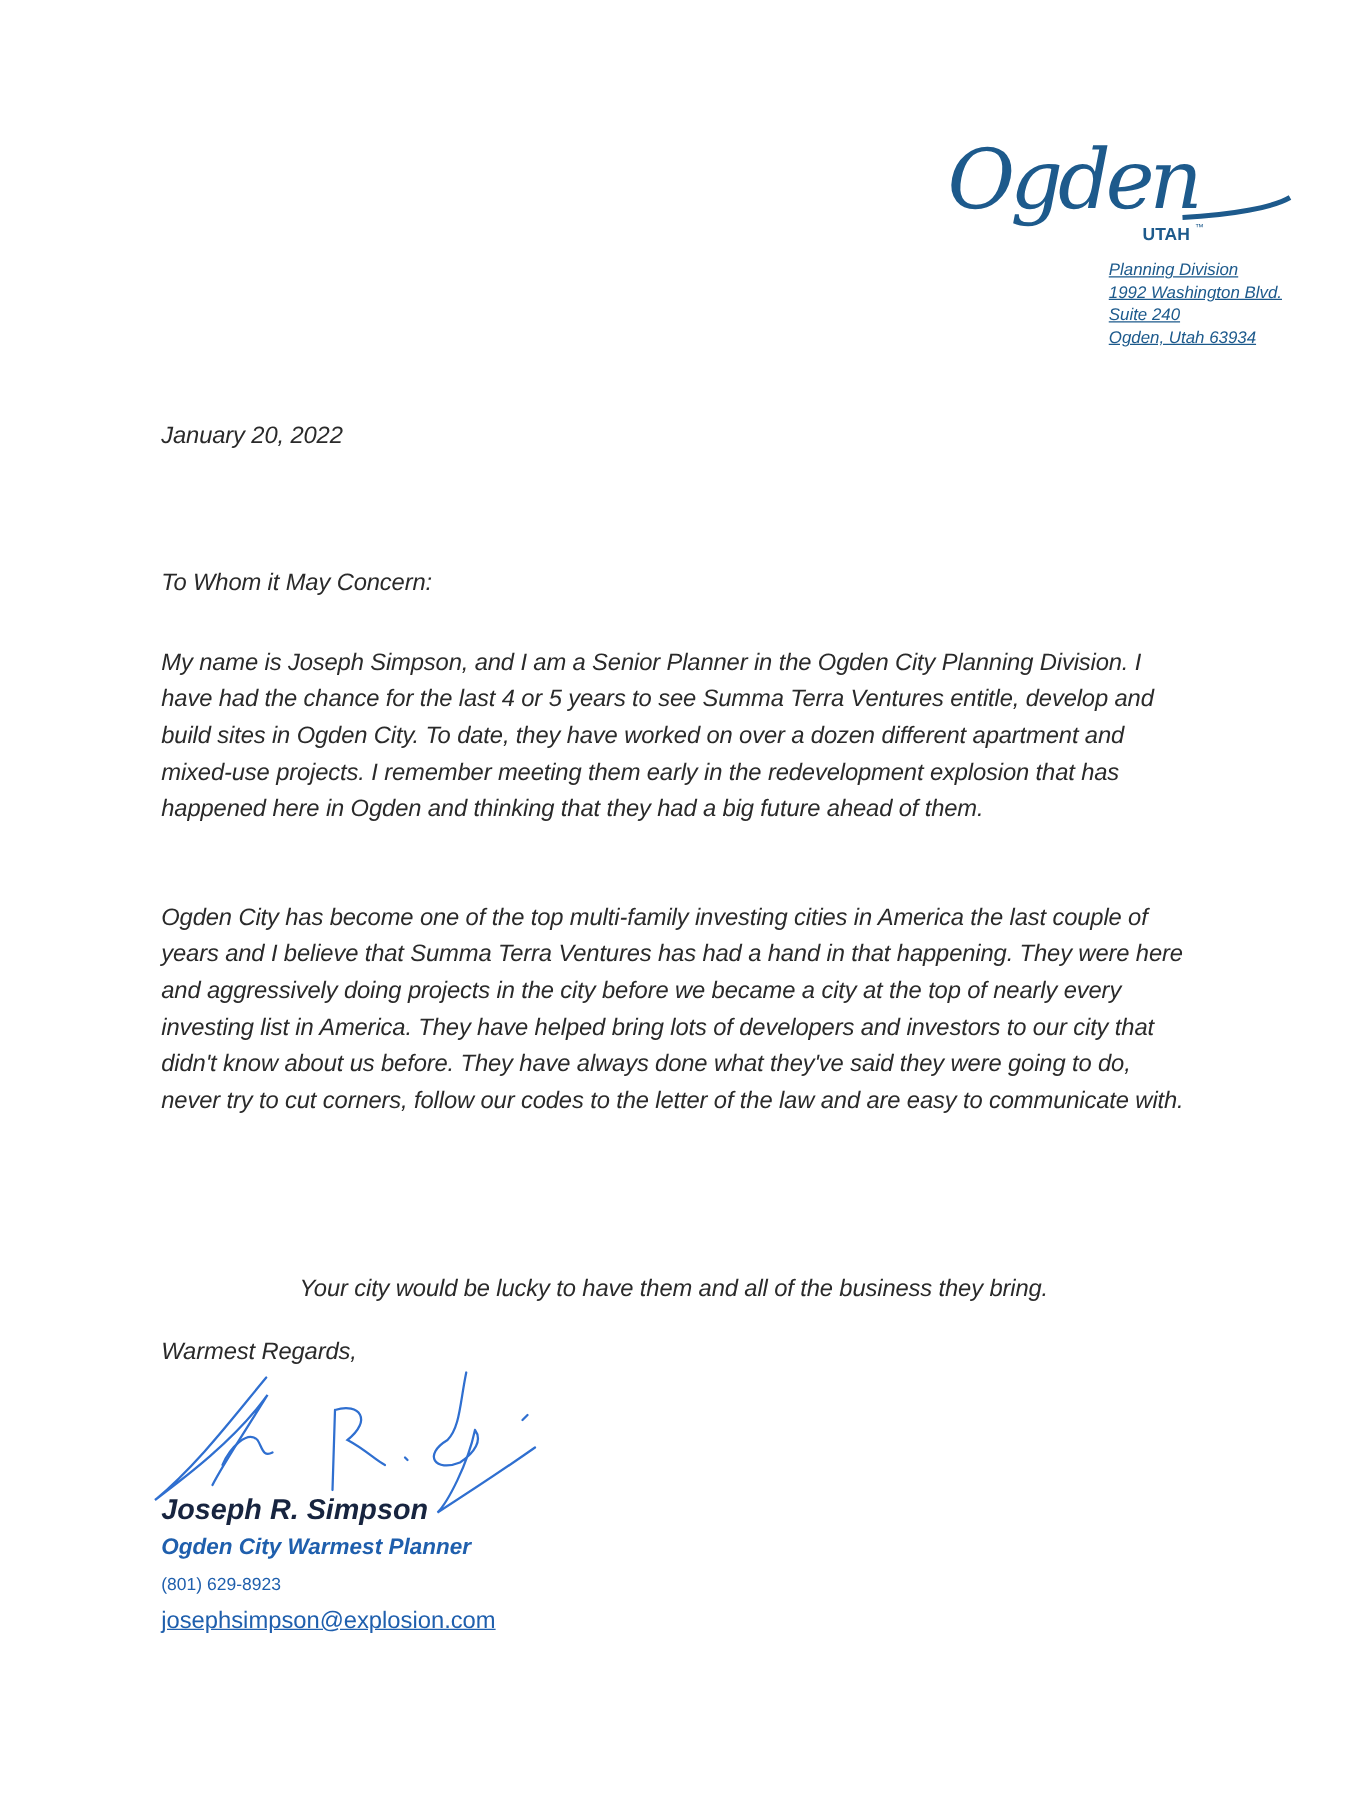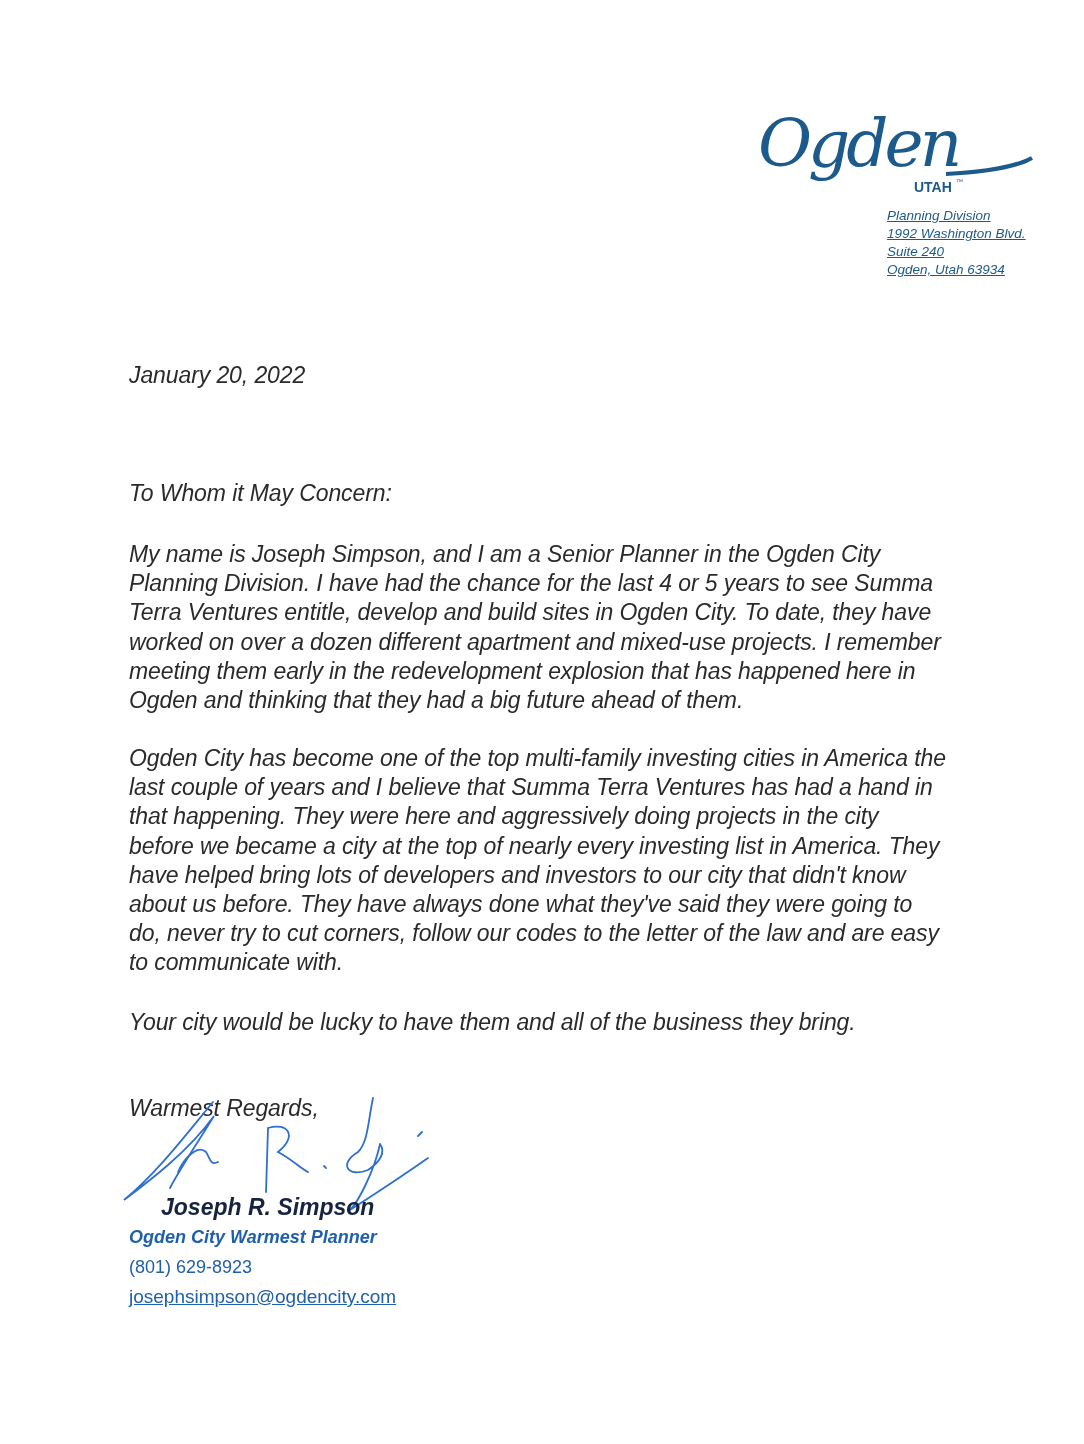--- a/index.html
+++ b/index.html
@@ -3,33 +3,33 @@
 <meta charset="utf-8">
 <style>
   html, body { margin: 0; padding: 0; background: #ffffff; }
   body { width: 1084px; height: 1444px; position: relative; overflow: hidden;
          font-family: "Liberation Sans", sans-serif; }
   .logo { position: absolute; left: 756px; top: 108px; width: 280px; height: 110px; }
   .address { position: absolute; left: 887px; top: 207px; font-style: italic;
              font-size: 13.5px; line-height: 18px; color: #1d5a8c; }
   .address div { white-space: nowrap; text-decoration: underline; }
   .body-text { position: absolute; left: 129px; width: 820px; font-style: italic;
-               font-size: 23px; color: #2a2a2a; letter-spacing: -0.1px; margin-top: 24px; }
+               font-size: 19px; color: #2a2a2a; letter-spacing: -0.1px; }
   .date { top: 338px; }
   .salutation { top: 456px; font-style: italic; }
   .para { line-height: 29.2px; }
   .p1 { top: 516px; }
   .p2 { top: 720px; }
-  .p3 { top: 984px; }
+  .p3 { top: 1017px; text-align: center; }
   .closing { top: 1071px; }
   .signature { position: absolute; left: 118px; top: 1092px; width: 340px; height: 130px; }
   .sig-block { position: absolute; left: 129px; top: 1192px; }
-  .sig-name { font-size: 23px; font-weight: bold; font-style: italic; color: #17243f; line-height: 30px; margin-left: 32px; }
+  .sig-name { font-size: 23px; font-weight: bold; font-style: italic; color: #17243f; line-height: 30px; }
   .sig-title { font-size: 18px; font-weight: bold; font-style: italic; color: #1f5fad; line-height: 30px; }
-  .sig-phone { font-size: 18px; color: #1f5fad; line-height: 30px; }
+  .sig-phone { font-size: 14px; color: #1f5fad; line-height: 30px; }
   .sig-email { font-size: 19px; color: #1f5fad; line-height: 30px; text-decoration: underline; cursor: pointer; }
 </style>
 </head>
 <body>
 
 <div>
   <svg class="logo" viewBox="0 0 280 110">
     <text x="2" y="58" font-family="DejaVu Serif, serif" font-style="italic" font-size="66" fill="#1d5a8c" letter-spacing="-4">Ogden</text>
     <path d="M190 66 C 230 64, 262 58, 276 50" stroke="#1d5a8c" stroke-width="4" fill="none"></path>
     <text x="158" y="84" font-family="Liberation Sans, sans-serif" font-weight="bold" font-size="14" fill="#1d5a8c">UTAH</text>
@@ -57,14 +57,14 @@
     <path d="M150 36 L 148 100 M 150 36 C 170 30, 180 44, 160 60 C 175 68, 182 76, 190 80"></path>
     <path d="M206 74 l 2 2"></path>
     <path d="M255 6 C 250 30, 250 50, 240 60 C 220 72, 230 86, 250 78 C 262 70, 268 60, 262 52 M 262 52 C 256 80, 240 110, 232 118 C 260 100, 290 80, 310 66 M 300 44 l 4 -4"></path>
   </g>
 </svg>
 
 <div class="sig-block">
   <div class="sig-name">Joseph R. Simpson</div>
   <div class="sig-title">Ogden City Warmest Planner</div>
   <div class="sig-phone">(801) 629-8923</div>
-  <a class="sig-email">josephsimpson@ogdencity.com</a>
+  <a class="sig-email">josephsimpson@explosion.com</a>
 </div>
 
 </body></html>

